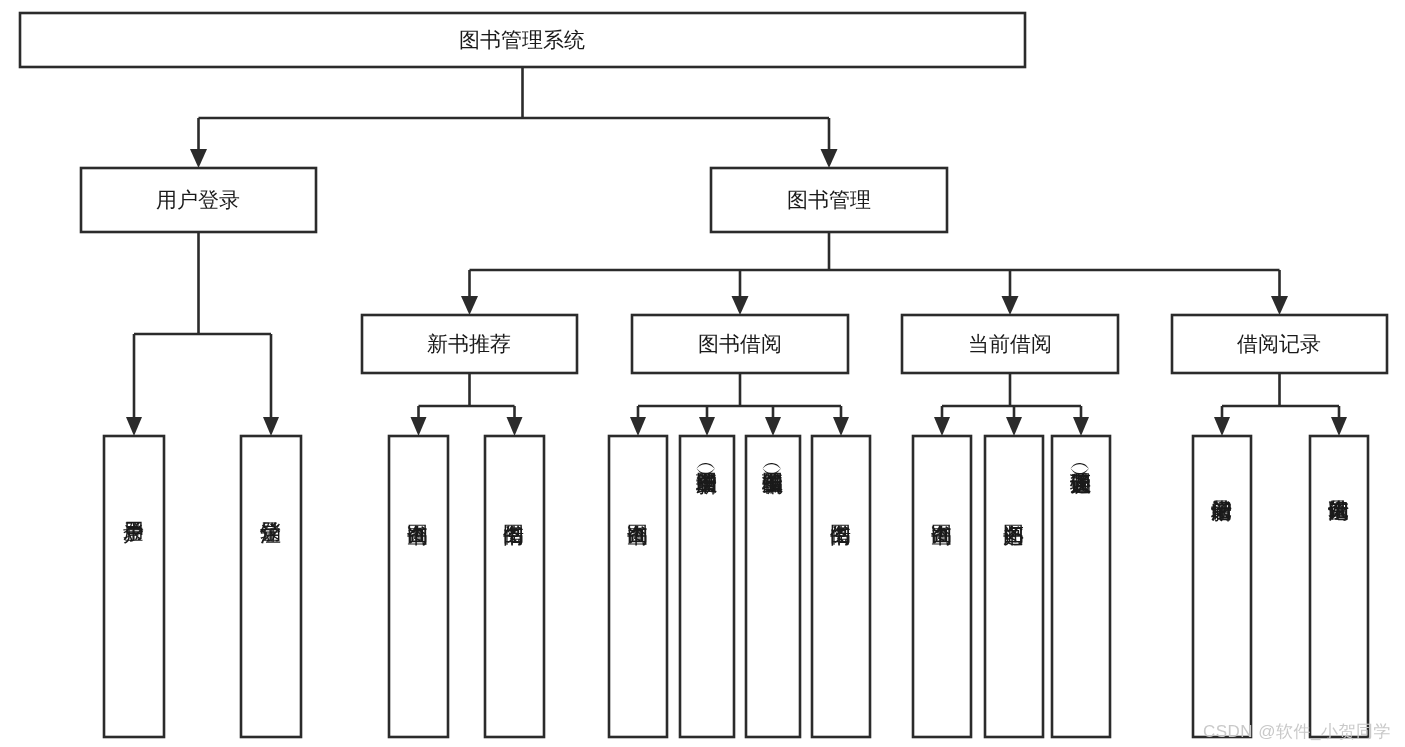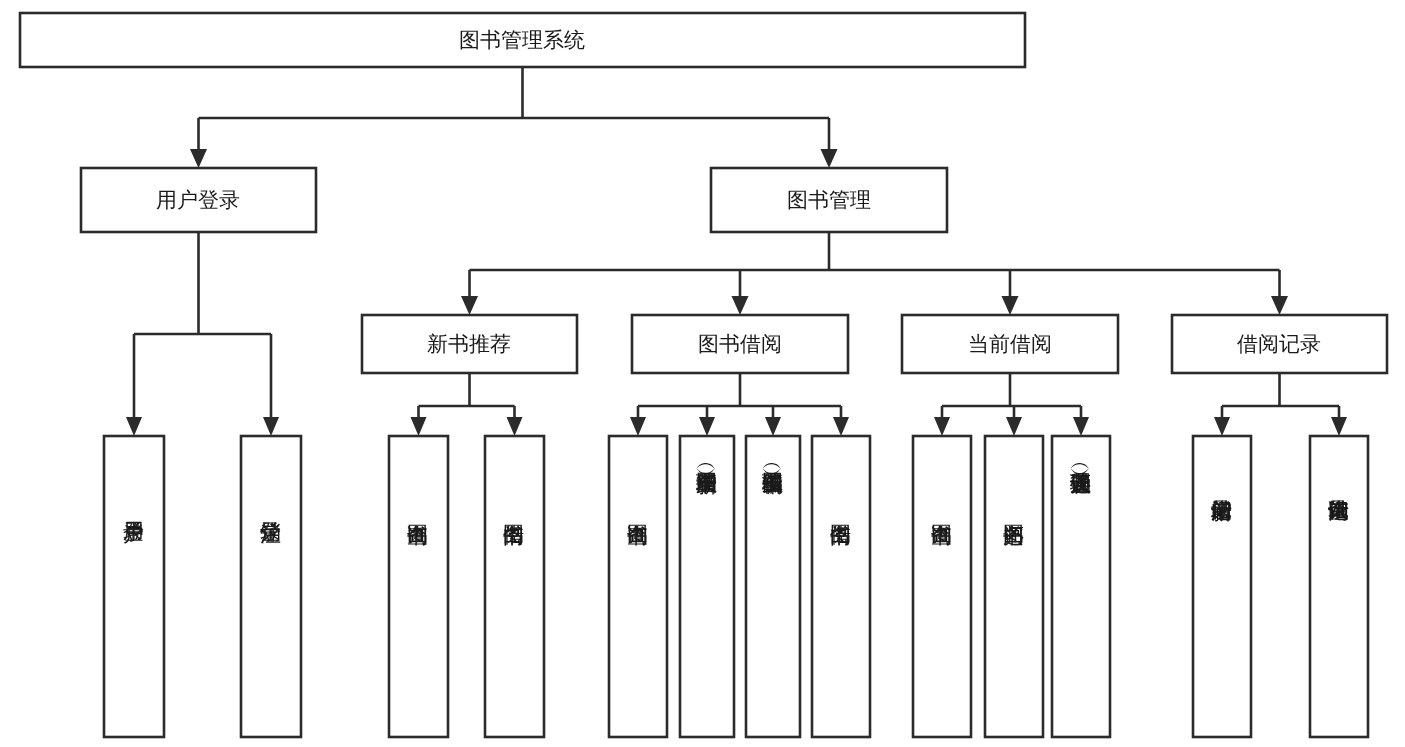--- a/index.html
+++ b/index.html
@@ -233,14 +233,15 @@
       <rect class="node-box" x="1193" y="436" width="58" height="301"></rect>
       <text class="node-label-vert" x="1222" y="483" writing-mode="tb">新增借阅记录</text>
     </g>
     <g>
       <rect class="node-box" x="1310" y="436" width="58" height="301"></rect>
       <text class="node-label-vert" x="1339" y="483" writing-mode="tb">查询借阅记录</text>
     </g>
 
   </svg>
 
+  <div class="watermark">CSDN @软件_小贺同学</div>
 
 </div>
 
 </body></html>

